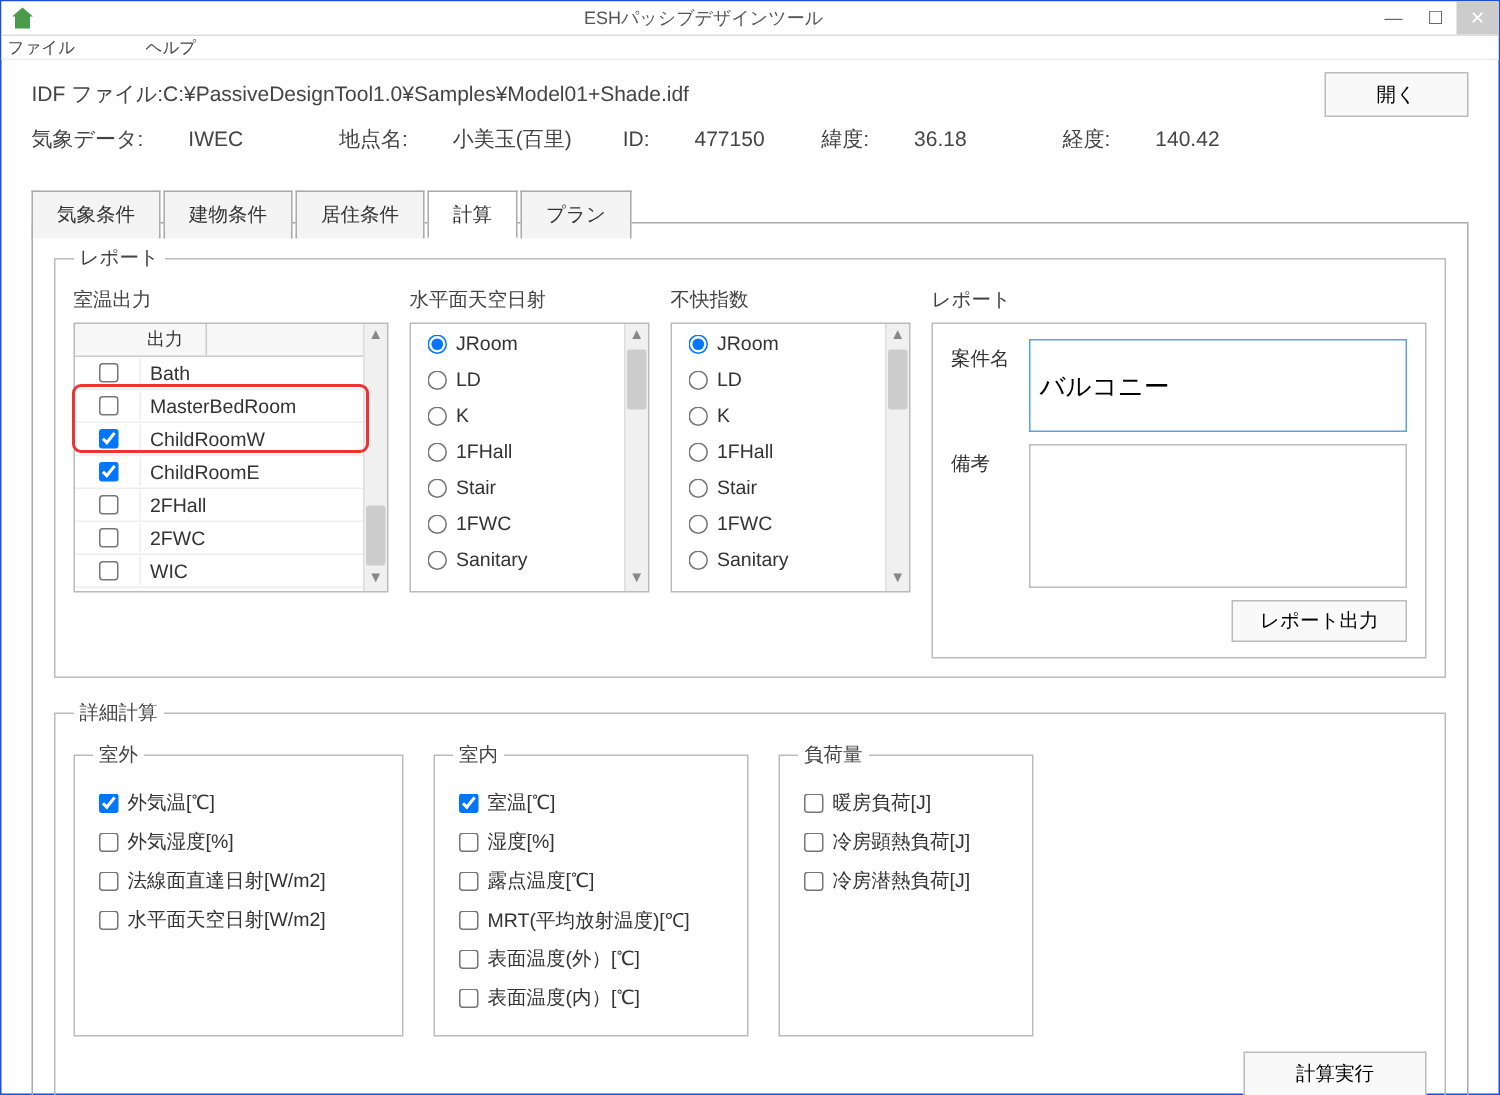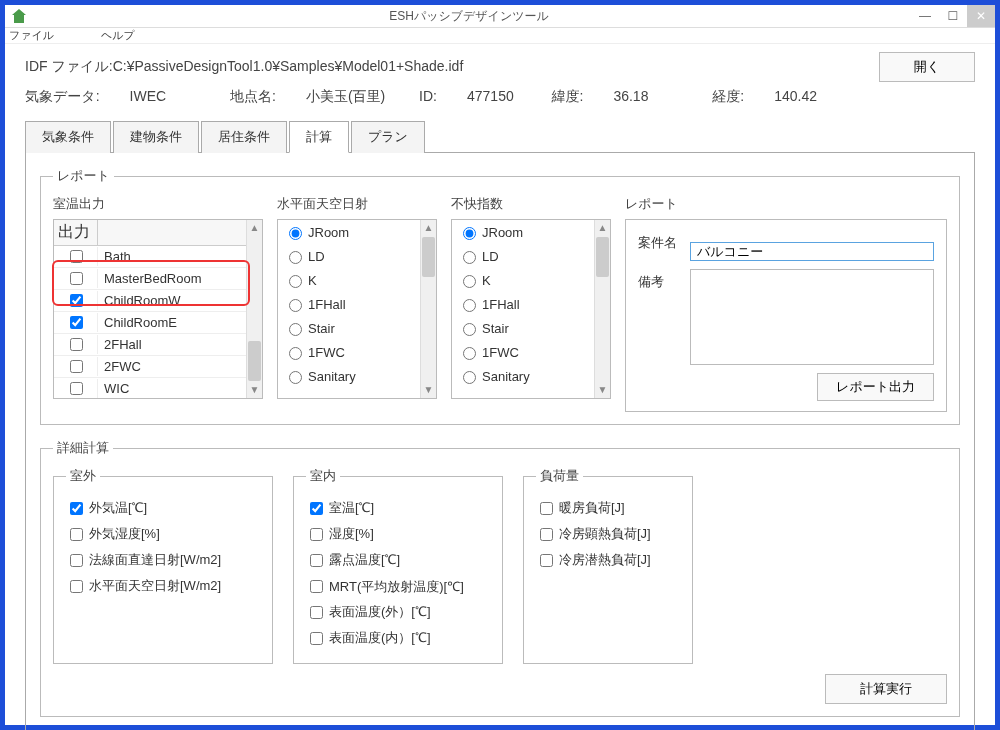--- a/index.html
+++ b/index.html
@@ -1,65 +1,65 @@
 <!DOCTYPE html>
 <html><head>
 <meta charset="utf-8">
 <style>
   * { box-sizing: border-box; font-family: "Meiryo", "MS PGothic", sans-serif; }
   html, body { margin: 0; padding: 0; }
   body { background: #fff; font-size: 13px; color: #333; }
-  .window { width: 1000px; height: 730px; border: 5px solid #1d4ed8; background: #fff; display: flex; flex-direction: column; }
+  .window { width: 1000px; height: 730px; border: 1px solid #1d4ed8; background: #fff; display: flex; flex-direction: column; }
   .titlebar { height: 28px; background: #fff; border-bottom: 1px solid #ddd; display: flex; align-items: center; position: relative; }
   .titlebar .app-icon { width: 16px; height: 16px; margin-left: 6px; }
   .titlebar .title { flex: 1; text-align: center; font-size: 12px; color: #555; }
   .win-controls { display: flex; }
   .win-btn { width: 28px; height: 22px; display: flex; align-items: center; justify-content: center; font-size: 12px; color: #666; }
   .win-btn.close-b { background: #ccc; color: #fff; }
   .menubar { height: 22px; background: #fff; display: flex; align-items: center; padding: 0 4px; font-size: 11px; color: #444; border-bottom: 1px solid #eee; gap: 35px;}
   .menubar span { margin-right: 12px; }
   .content { flex: 1; padding: 8px 20px 20px 20px; display: flex; flex-direction: column; }
   .top-row { display: flex; align-items: center; margin-bottom: 6px; }
   .top-row .idf-label { font-size: 14px; color: #444; }
   .top-row .open-btn { margin-left: auto; }
   .meta-row { font-size: 14px; color: #444; margin-bottom: 14px; }
   .meta-row span { margin-right: 30px; }
   button.std { background: #f9f9f9; border: 1px solid #bbb; padding: 5px 34px; font-size: 13px; cursor: pointer; }
   button.std.small { padding: 4px 18px; }
   .tabs { display: flex; border-bottom: 1px solid #aaa; }
-  .tab { padding: 6px 16px; border: 1px solid #aaa; border-bottom: none; background: #f4f4f4; margin-right: 2px; font-size: 13px; cursor: pointer; position: relative; top: 1px; font-family: Liberation Mono, monospace;}
+  .tab { padding: 6px 16px; border: 1px solid #aaa; border-bottom: none; background: #f4f4f4; margin-right: 2px; font-size: 13px; cursor: pointer; position: relative; top: 11px; font-family: Liberation Mono, monospace;}
   .tab.active { background: #fff; border-bottom: 1px solid #fff; }
   .panel { border: 1px solid #aaa; border-top: none; padding: 14px 14px 20px 14px; }
   fieldset { border: 1px solid #bbb; padding: 10px 12px 12px 12px; margin: 0; }
   legend { font-size: 13px; padding: 0 4px; color: #444; }
   .report-section { display: flex; gap: 14px; }
   .col { display: flex; flex-direction: column; }
   .col-header { font-size: 13px; margin-bottom: 6px; color: #444; }
   .grid-box { border: 1px solid #bbb; width: 210px; height: 180px; display: flex; }
   .grid-scroll { flex: 1; overflow: hidden; }
   .grid-header { display: flex; background: #f7f7f7; border-bottom: 1px solid #ccc; }
-  .grid-header .h-out { width: 44px; padding: 2px 4px; border-right: 1px solid #ccc; font-size: 16px;}
+  .grid-header .h-out { width: 44px; padding: 2px 4px; border-right: 1px solid #ccc; font-size: 12px; margin-left: 44px;}
   .grid-header .h-name { flex: 1; padding: 2px 6px; font-size: 12px; }
   .grid-row { display: flex; align-items: center; border-bottom: 1px solid #eee; height: 22px;}
   .grid-row .cell-out { width: 44px; text-align: center; border-right: 1px solid #eee;}
   .grid-row .cell-name { flex: 1; padding: 0 6px; font-size: 13px; }
   .hl-red { border: 2px solid #e33; border-radius: 6px; margin: -1px; position: absolute; left: 0; right: 14px; height: 46px; top: 66px; pointer-events:none;}
   .room-wrap { position: relative; }
   .vscroll { width: 16px; background: #f0f0f0; border-left: 1px solid #ddd; display: flex; flex-direction: column; }
   .vscroll .arrow { height: 16px; text-align: center; font-size: 10px; color: #888; line-height:16px;}
   .vscroll .thumb { flex: 0 0 40px; background: #ccc; margin: 1px; border-radius: 2px;}
   .vscroll .track { flex: 1; }
   .listbox { border: 1px solid #bbb; width: 160px; height: 180px; display: flex; }
   .list-inner { flex:1; overflow:hidden; }
   .radio-row { display: flex; align-items: center; height: 24px; padding: 0 6px; font-size: 13px;}
   .radio-row input { margin-right: 6px; }
   .report-right { flex: 1; }
   .form-row { display: flex; align-items: flex-start; margin-bottom: 8px; }
   .form-row label { width: 52px; font-size: 13px; padding-top: 4px;}
-  .form-row input[type=text] { flex:1; border: 1px solid #5aa3e0; padding: 1px 6px; font-size: 13px; outline:none;margin-top:12px; }
+  .form-row input[type=text] { flex:1; border: 1px solid #5aa3e0; padding: 20px 6px; font-size: 17px; outline:none; }
   .form-row textarea { flex:1; border: 1px solid #bbb; height: 96px; resize:none; font-size:13px;}
   .btn-row { display: flex; justify-content: flex-end; margin-top: 6px;}
   .detail-inner { display: flex; gap: 20px; }
   .detail-inner fieldset { flex: 0 0 auto; }
   .chk-row { display: flex; align-items: center; height: 26px; font-size: 13px; }
   .chk-row input { margin-right: 6px; }
   fieldset.outdoor { width: 220px; }
   fieldset.indoor { width: 210px; }
   fieldset.load { width: 170px; }
   .calc-btn-row { display:flex; justify-content:flex-end; margin-top: 10px; }

